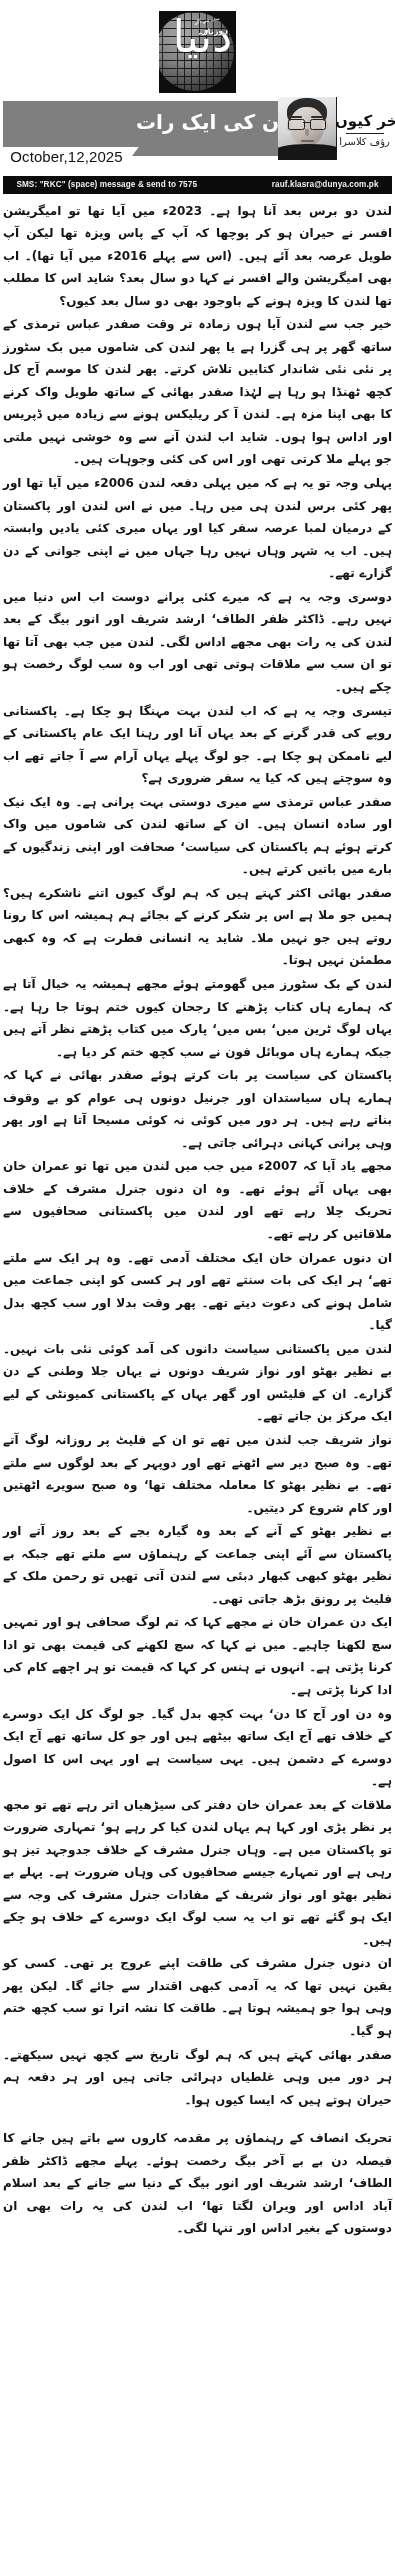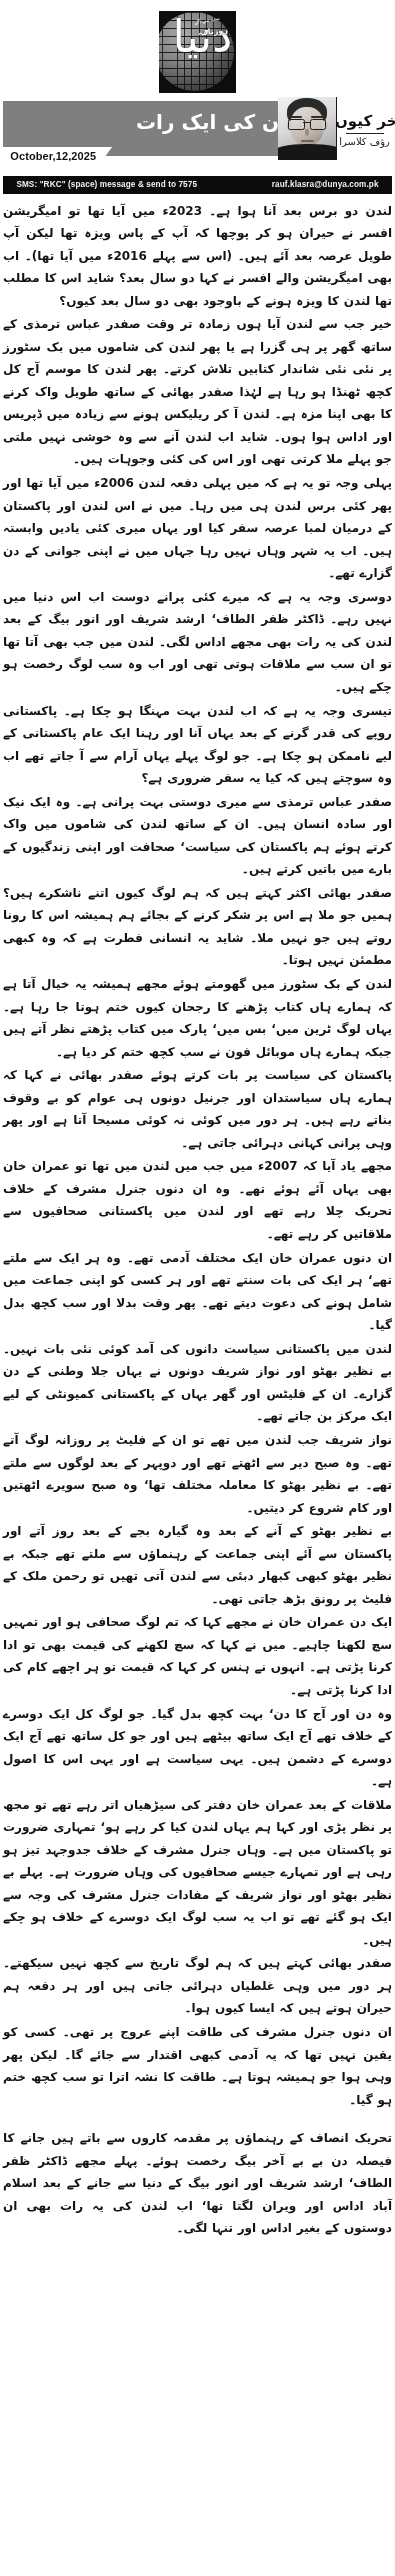--- a/index.html
+++ b/index.html
@@ -126,22 +126,22 @@
     background:#ffffff;
     padding:1.2px 16px 1.2px 7.3px;
     box-sizing:border-box;
     display:flex;
     align-items:center;
     clip-path:polygon(0 0, 100% 0, calc(100% - 13.4px) 100%, 0 100%);
     z-index:4;
   }
   .date-tag span{
     font-family:"Liberation Sans", sans-serif;
-    font-size:11px;
-    font-weight:700;
+    font-size:15px;
+    font-weight:400;
     color:#111;
     letter-spacing:0.1px;
     direction:ltr;
   }
 
   
   .col-id{
     position:absolute;
     right:0; top:0;
     width:114px;
@@ -375,19 +375,19 @@
       <p>لندن کے بک سٹورز میں گھومتے ہوئے مجھے ہمیشہ یہ خیال آتا ہے کہ ہمارے ہاں کتاب پڑھنے کا رجحان کیوں ختم ہوتا جا رہا ہے۔ یہاں لوگ ٹرین میں‘ بس میں‘ پارک میں کتاب پڑھتے نظر آتے ہیں جبکہ ہمارے ہاں موبائل فون نے سب کچھ ختم کر دیا ہے۔</p>
       <p>پاکستان کی سیاست پر بات کرتے ہوئے صفدر بھائی نے کہا کہ ہمارے ہاں سیاستدان اور جرنیل دونوں ہی عوام کو بے وقوف بناتے رہے ہیں۔ ہر دور میں کوئی نہ کوئی مسیحا آتا ہے اور پھر وہی پرانی کہانی دہرائی جاتی ہے۔</p>
       <p>مجھے یاد آیا کہ 2007ء میں جب میں لندن میں تھا تو عمران خان بھی یہاں آئے ہوئے تھے۔ وہ ان دنوں جنرل مشرف کے خلاف تحریک چلا رہے تھے اور لندن میں پاکستانی صحافیوں سے ملاقاتیں کر رہے تھے۔</p>
       <p>ان دنوں عمران خان ایک مختلف آدمی تھے۔ وہ ہر ایک سے ملتے تھے‘ ہر ایک کی بات سنتے تھے اور ہر کسی کو اپنی جماعت میں شامل ہونے کی دعوت دیتے تھے۔ پھر وقت بدلا اور سب کچھ بدل گیا۔</p>
       <p>لندن میں پاکستانی سیاست دانوں کی آمد کوئی نئی بات نہیں۔ بے نظیر بھٹو اور نواز شریف دونوں نے یہاں جلا وطنی کے دن گزارے۔ ان کے فلیٹس اور گھر یہاں کے پاکستانی کمیونٹی کے لیے ایک مرکز بن جاتے تھے۔</p>
       <p>نواز شریف جب لندن میں تھے تو ان کے فلیٹ پر روزانہ لوگ آتے تھے۔ وہ صبح دیر سے اٹھتے تھے اور دوپہر کے بعد لوگوں سے ملتے تھے۔ بے نظیر بھٹو کا معاملہ مختلف تھا‘ وہ صبح سویرے اٹھتیں اور کام شروع کر دیتیں۔</p>
       <p>بے نظیر بھٹو کے آنے کے بعد وہ گیارہ بجے کے بعد روز آتے اور پاکستان سے آئے اپنی جماعت کے رہنماؤں سے ملتے تھے جبکہ بے نظیر بھٹو کبھی کبھار دبئی سے لندن آتی تھیں تو رحمن ملک کے فلیٹ پر رونق بڑھ جاتی تھی۔</p>
       <p>ایک دن عمران خان نے مجھے کہا کہ تم لوگ صحافی ہو اور تمہیں سچ لکھنا چاہیے۔ میں نے کہا کہ سچ لکھنے کی قیمت بھی تو ادا کرنا پڑتی ہے۔ انہوں نے ہنس کر کہا کہ قیمت تو ہر اچھے کام کی ادا کرنا پڑتی ہے۔</p>
       <p>وہ دن اور آج کا دن‘ بہت کچھ بدل گیا۔ جو لوگ کل ایک دوسرے کے خلاف تھے آج ایک ساتھ بیٹھے ہیں اور جو کل ساتھ تھے آج ایک دوسرے کے دشمن ہیں۔ یہی سیاست ہے اور یہی اس کا اصول ہے۔</p>
       <p>ملاقات کے بعد عمران خان دفتر کی سیڑھیاں اتر رہے تھے تو مجھ پر نظر پڑی اور کہا ہم یہاں لندن کیا کر رہے ہو‘ تمہاری ضرورت تو پاکستان میں ہے۔ وہاں جنرل مشرف کے خلاف جدوجہد تیز ہو رہی ہے اور تمہارے جیسے صحافیوں کی وہاں ضرورت ہے۔ پہلے بے نظیر بھٹو اور نواز شریف کے مفادات جنرل مشرف کی وجہ سے ایک ہو گئے تھے تو اب یہ سب لوگ ایک دوسرے کے خلاف ہو چکے ہیں۔</p>
+      <p>ان دنوں جنرل مشرف کی طاقت اپنے عروج پر تھی۔ کسی کو یقین نہیں تھا کہ یہ آدمی کبھی اقتدار سے جائے گا۔ لیکن پھر وہی ہوا جو ہمیشہ ہوتا ہے۔ طاقت کا نشہ اترا تو سب کچھ ختم ہو گیا۔</p>
       <p>صفدر بھائی کہتے ہیں کہ ہم لوگ تاریخ سے کچھ نہیں سیکھتے۔ ہر دور میں وہی غلطیاں دہرائی جاتی ہیں اور ہر دفعہ ہم حیران ہوتے ہیں کہ ایسا کیوں ہوا۔</p>
-      <p>ان دنوں جنرل مشرف کی طاقت اپنے عروج پر تھی۔ کسی کو یقین نہیں تھا کہ یہ آدمی کبھی اقتدار سے جائے گا۔ لیکن پھر وہی ہوا جو ہمیشہ ہوتا ہے۔ طاقت کا نشہ اترا تو سب کچھ ختم ہو گیا۔</p>
       <p>تحریک انصاف کے رہنماؤں پر مقدمہ کاروں سے باتے ہیں جانے کا فیصلہ دن بے بے آخر بیگ رخصت ہوئے۔ پہلے مجھے ڈاکٹر ظفر الطاف‘ ارشد شریف اور انور بیگ کے دنیا سے جانے کے بعد اسلام آباد اداس اور ویران لگتا تھا‘ اب لندن کی یہ رات بھی ان دوستوں کے بغیر اداس اور تنہا لگی۔</p>
     </div>
 
 </div>
 
 
 </body></html>

